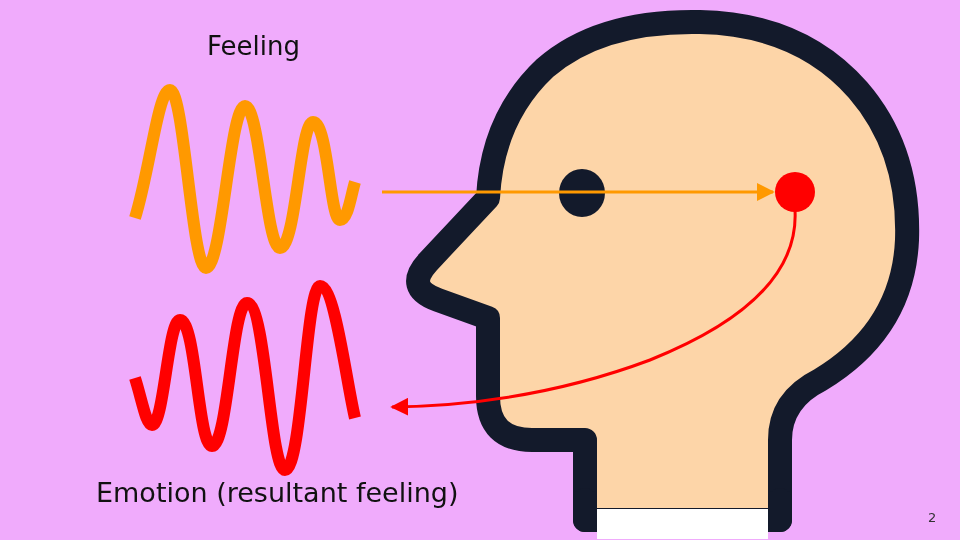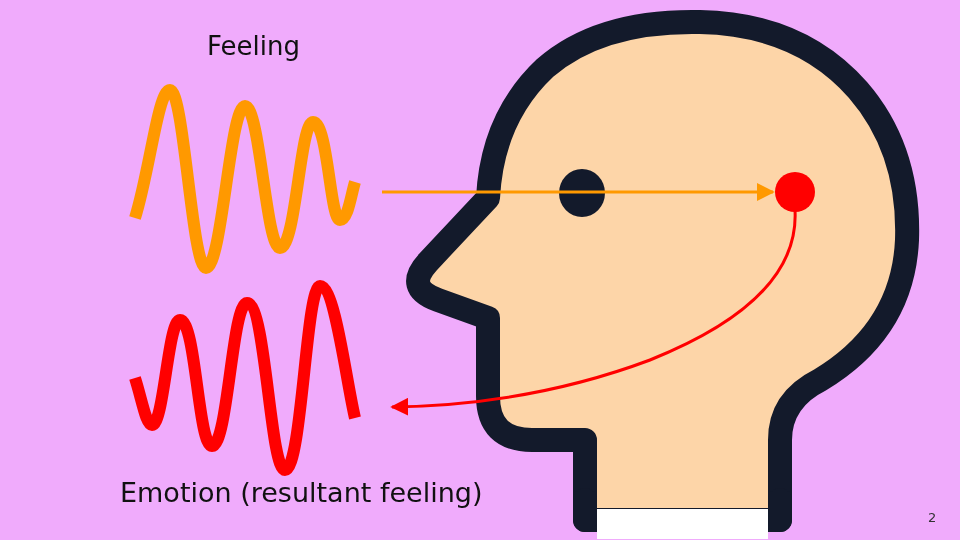--- a/index.html
+++ b/index.html
@@ -2,21 +2,21 @@
 <html><head>
   <meta charset="utf-8">
   <style>
     html, body { margin: 0; padding: 0; background: #ffffff; }
     body { width: 960px; height: 540px; position: relative; overflow: hidden;
            font-family: "DejaVu Sans", "Liberation Sans", sans-serif; }
     .slide { position: absolute; left: 0; top: 0; width: 960px; height: 540px; background: #f0abfc; }
     svg.canvas { position: absolute; left: 0; top: 0; }
     .label { position: absolute; color: #111111; white-space: nowrap; }
     .label-feeling { left: 207px; top: 31px; font-size: 26px; }
-    .label-emotion { left: 96px; top: 477px; font-size: 27px; margin-left: 24px; }
+    .label-emotion { left: 96px; top: 477px; font-size: 27px; }
     .page-number { position: absolute; left: 928px; top: 510px; font-size: 13px; color: #333333; }
   </style>
 </head>
 <body>
 
 <div class="slide">
 
   <svg class="canvas" width="960" height="540" viewBox="0 0 960 540" xmlns="http://www.w3.org/2000/svg">
     <defs>
       <marker id="arrowOrange" viewBox="0 0 10 10" refX="9" refY="5" markerWidth="6" markerHeight="6" orient="auto">

